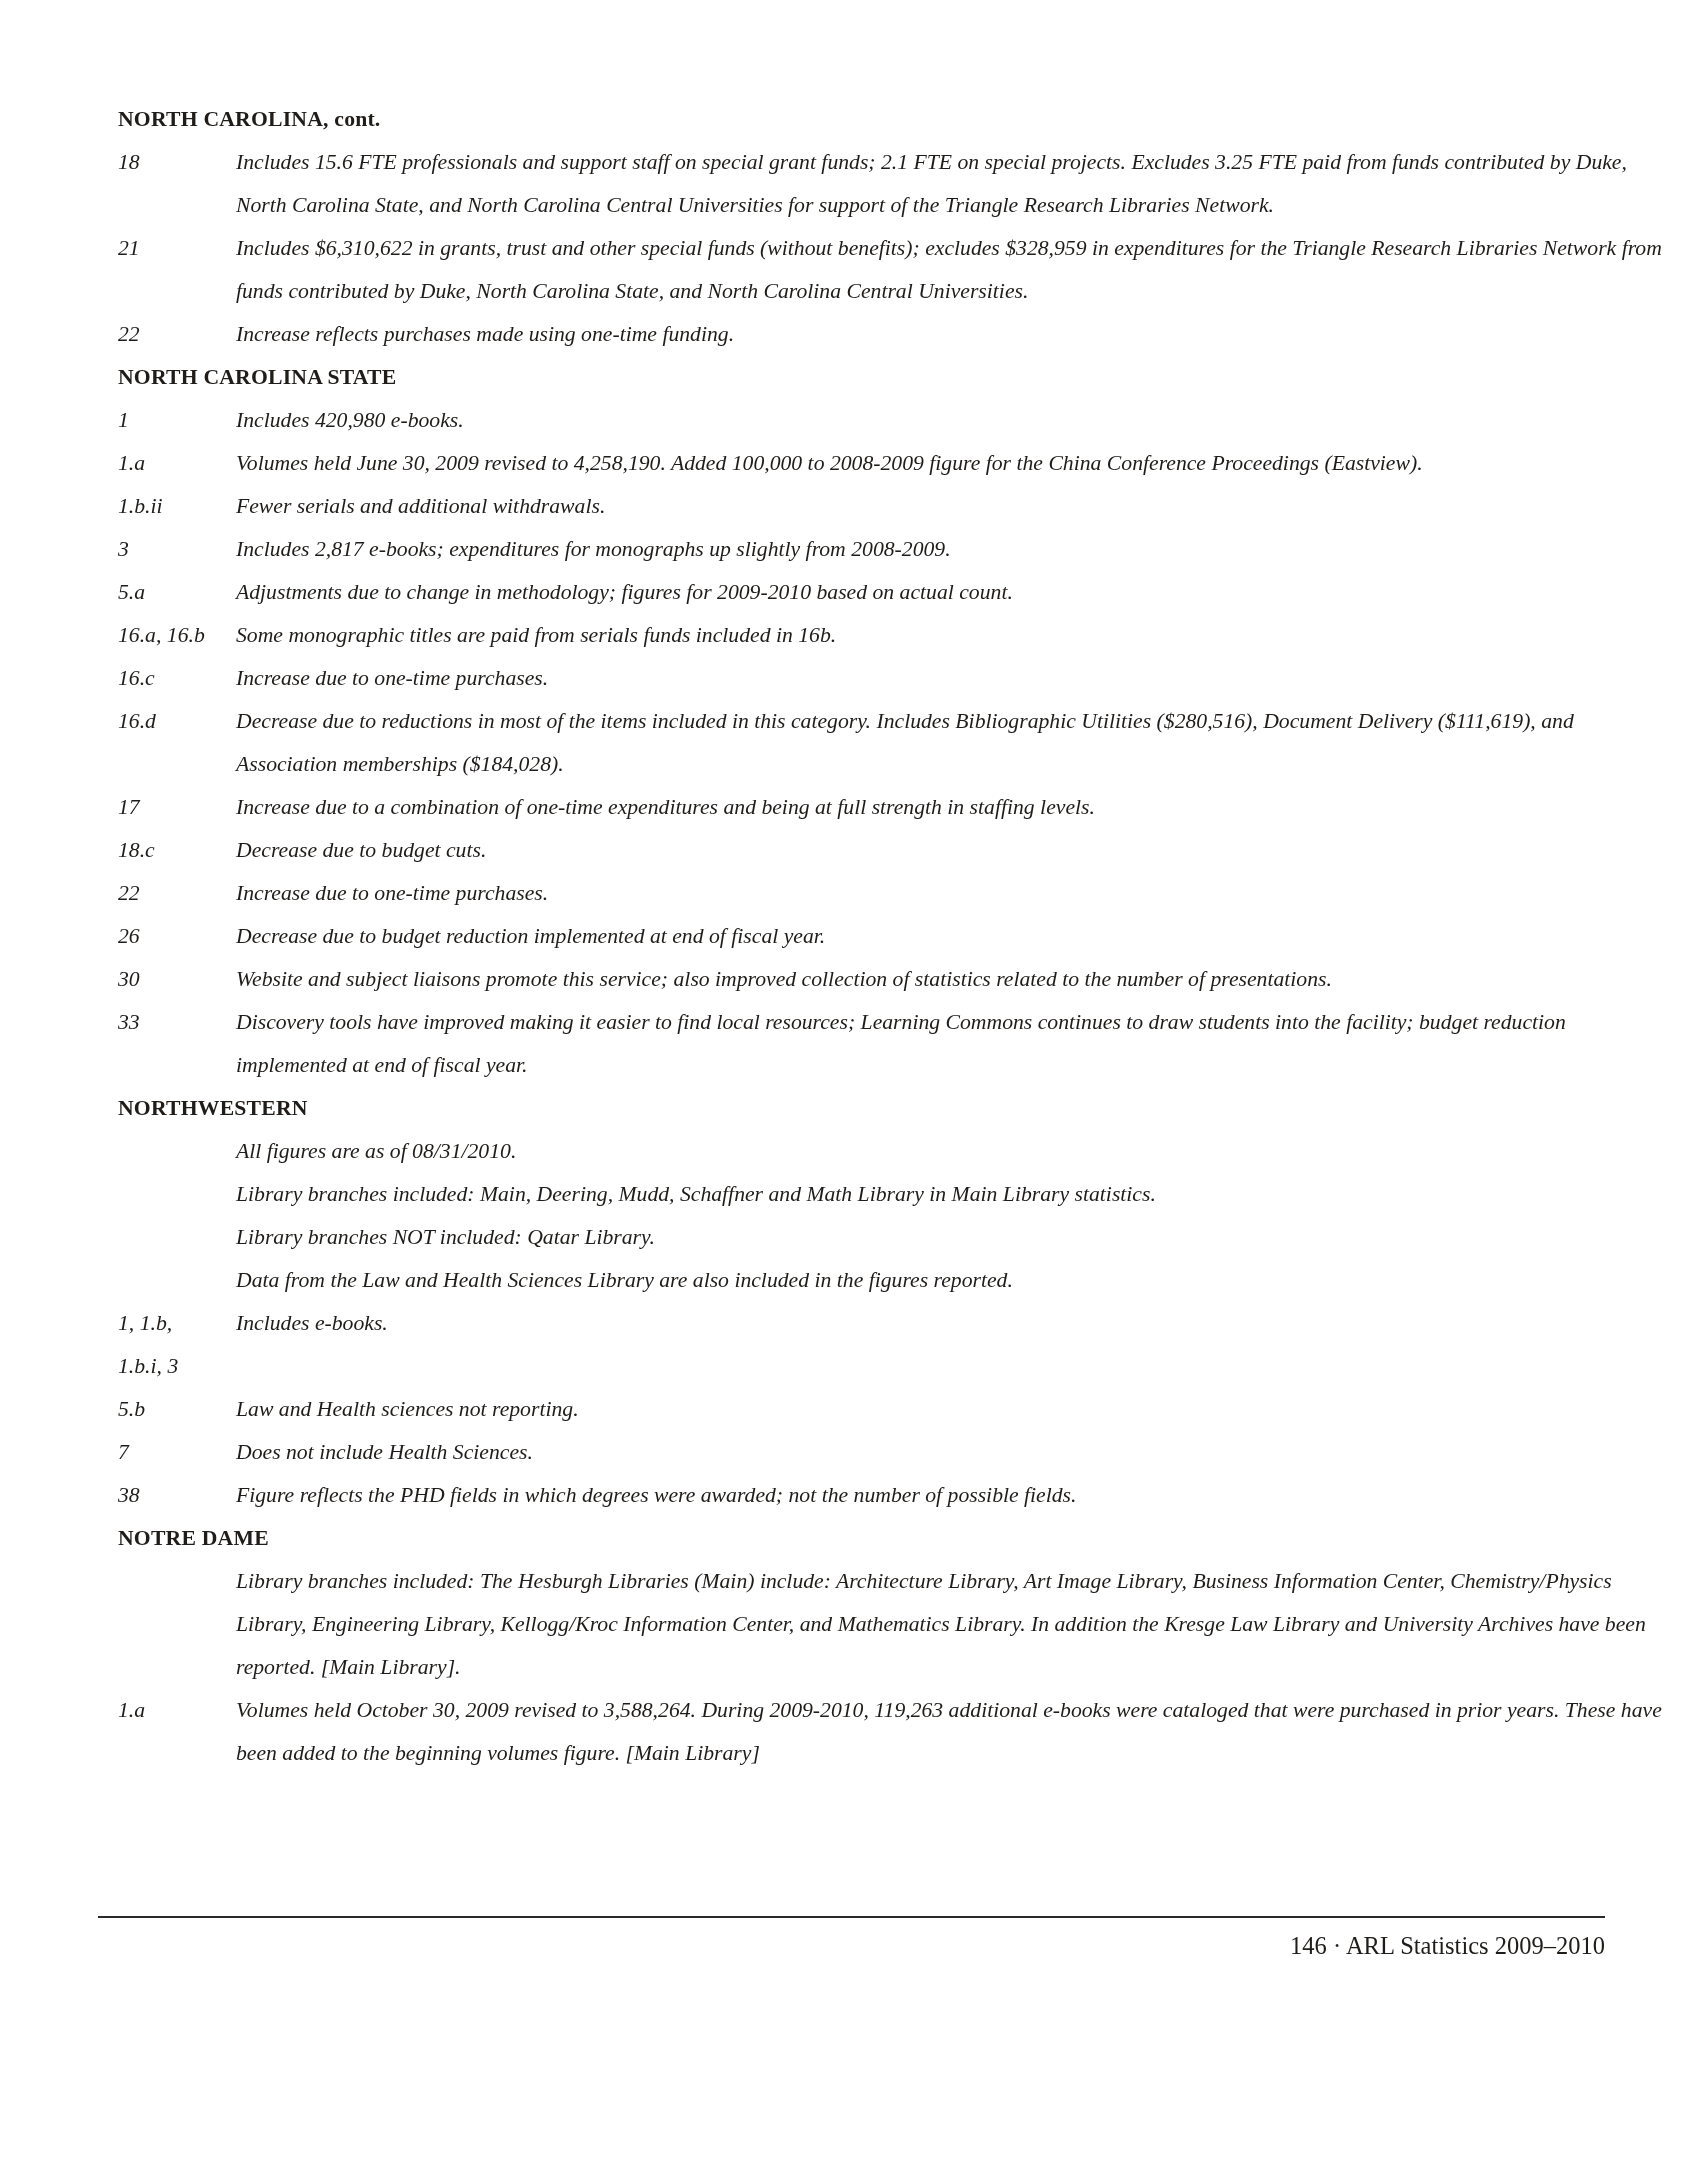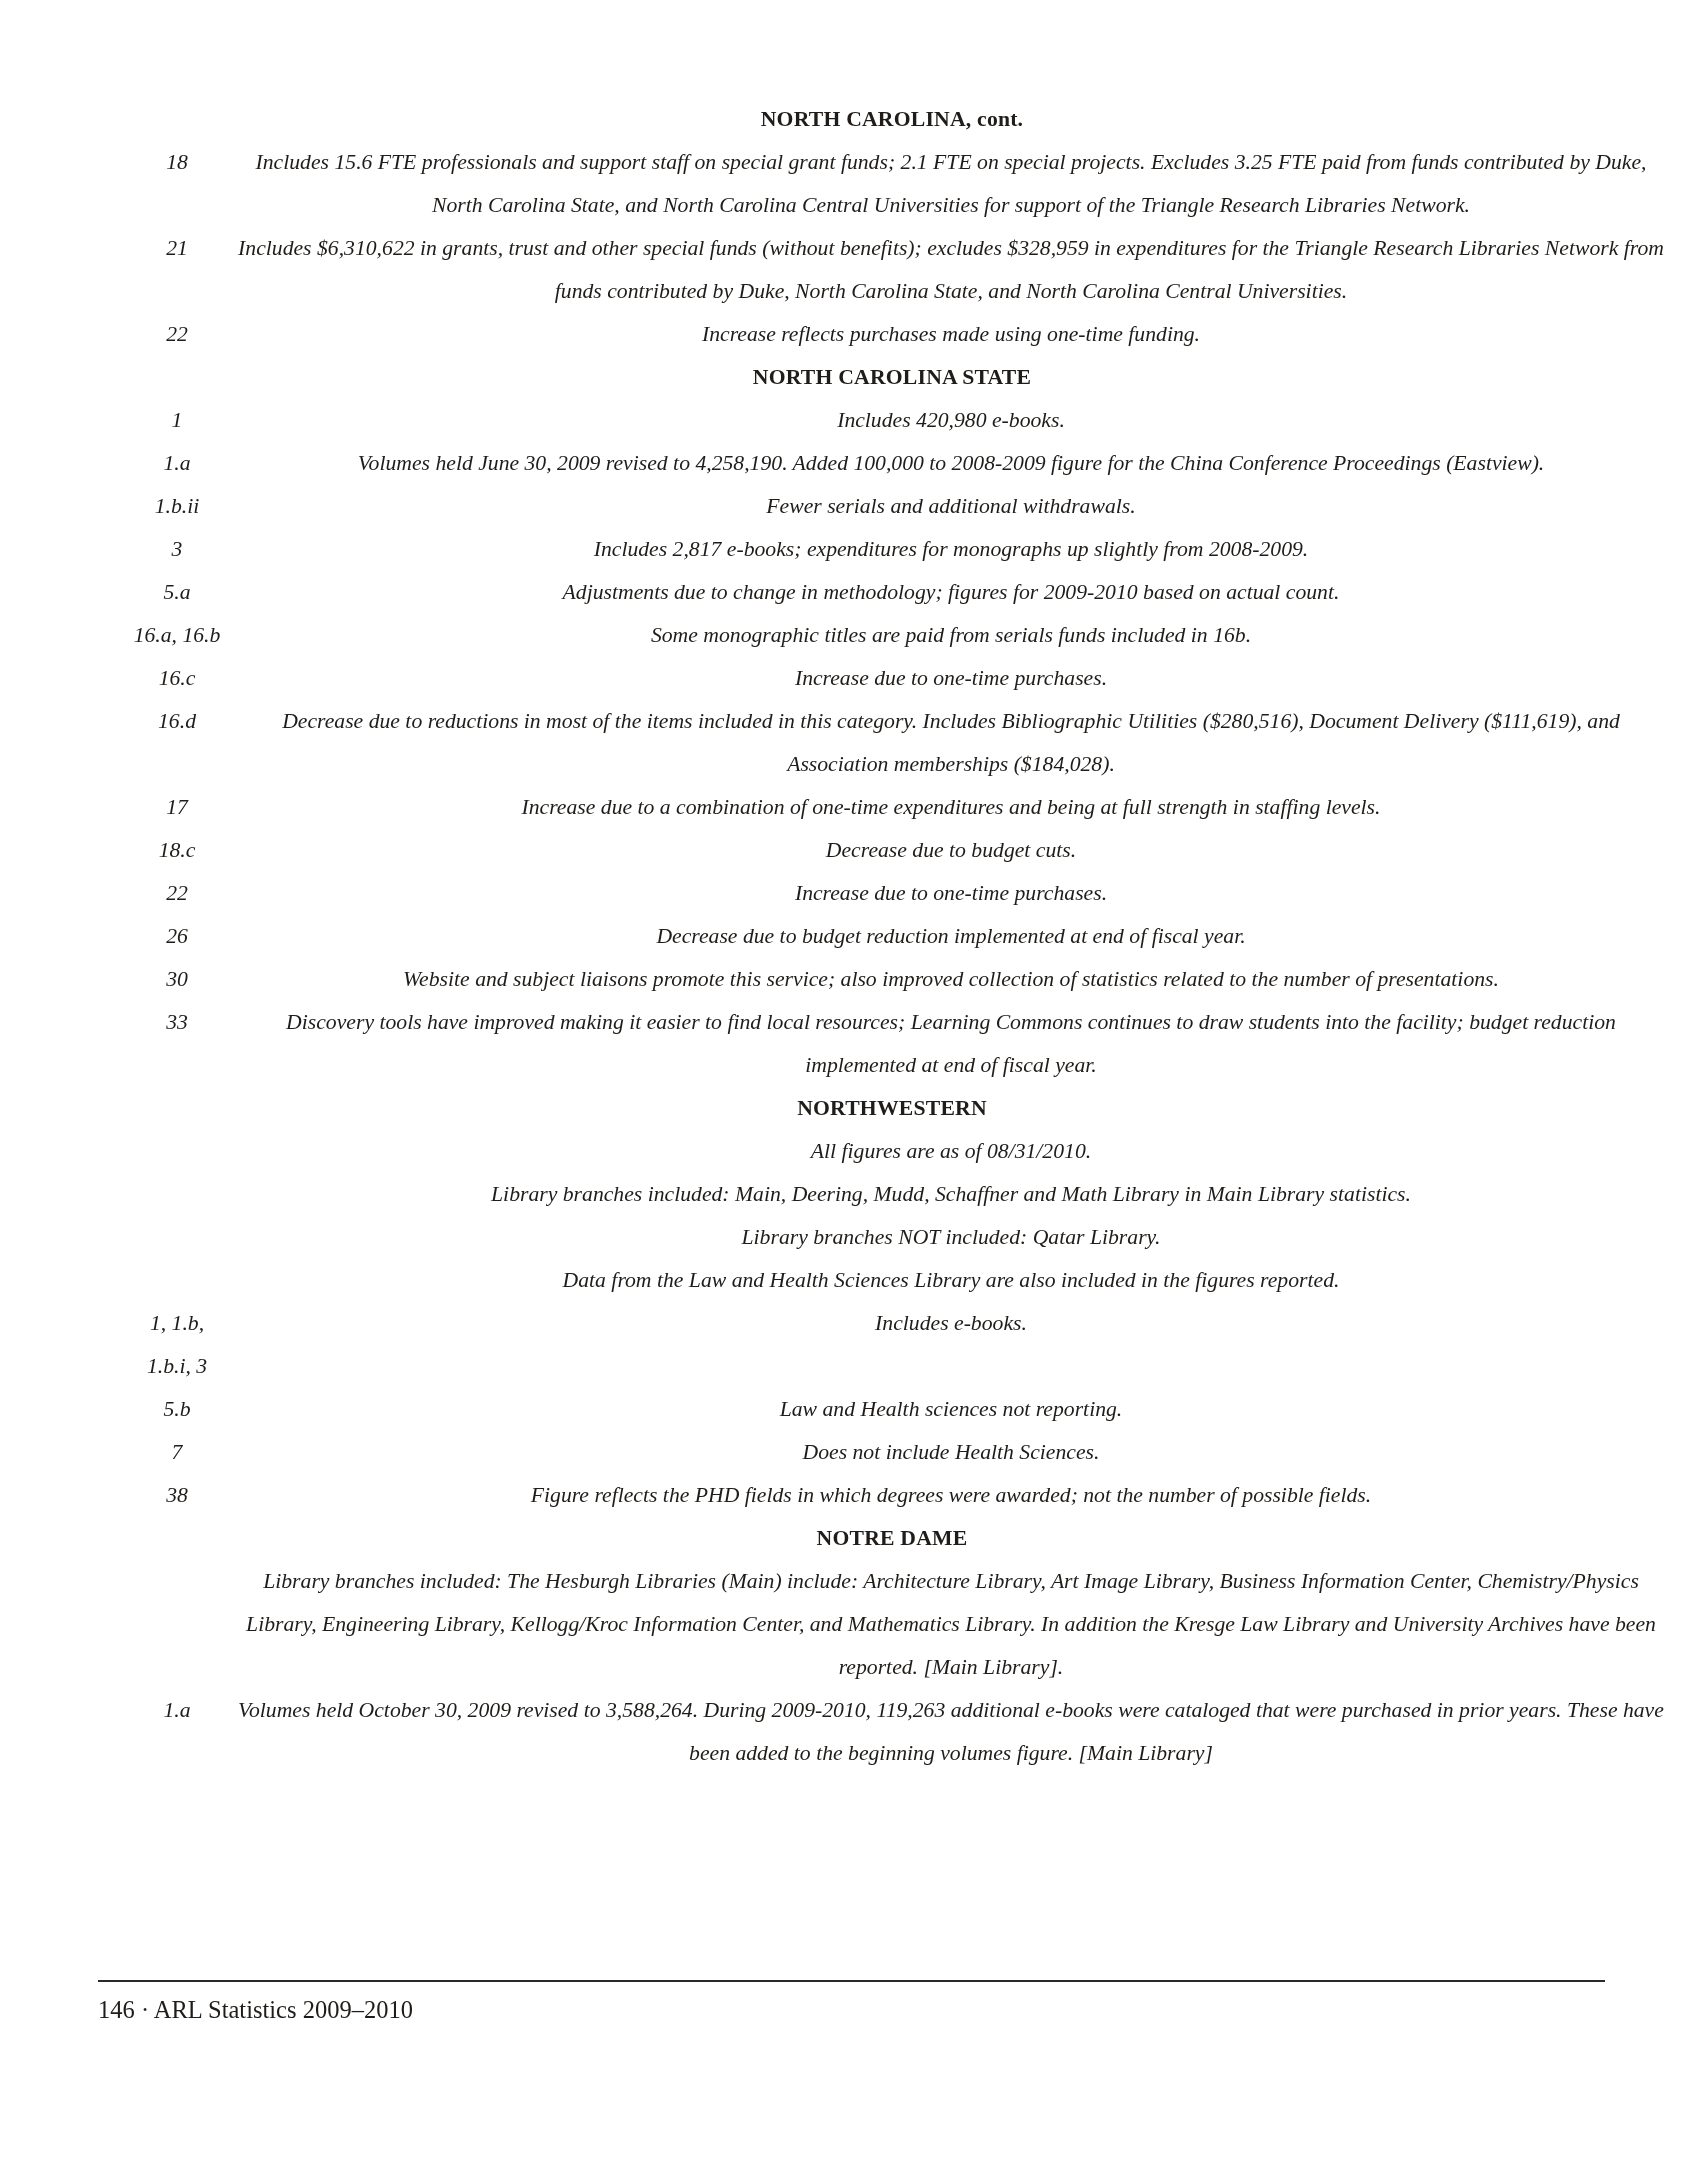--- a/index.html
+++ b/index.html
@@ -9,21 +9,20 @@
     background: #ffffff;
     color: #1f1c19;
     font-family: "Liberation Serif", serif;
     position: relative;
     overflow: hidden;
   }
   .content {
     padding: 98px 41px 0 118px;
     font-size: 21.7px;
     line-height: 43px;
-    text-align: center;
   }
   .section-heading {
     margin: 0;
     font-size: 21.7px;
     font-weight: bold;
     line-height: 43px;
     letter-spacing: 0.2px;
   }
   .note-row {
     display: flex;
@@ -35,22 +34,23 @@
     width: 118px;
     white-space: pre-line;
   }
   .note-text {
     flex: 1;
     min-width: 0;
   }
   .page-footer {
     position: absolute;
     left: 98px;
-    top: 1980px;
+    top: 1916px;
     width: 1507px;
+    text-align: right;
   }
   .footer-rule {
     height: 1.9px;
     background: #2b2a28;
   }
   .footer-text {
     margin-top: 12.2px;
     font-size: 24.5px;
     line-height: 32px;
   }

